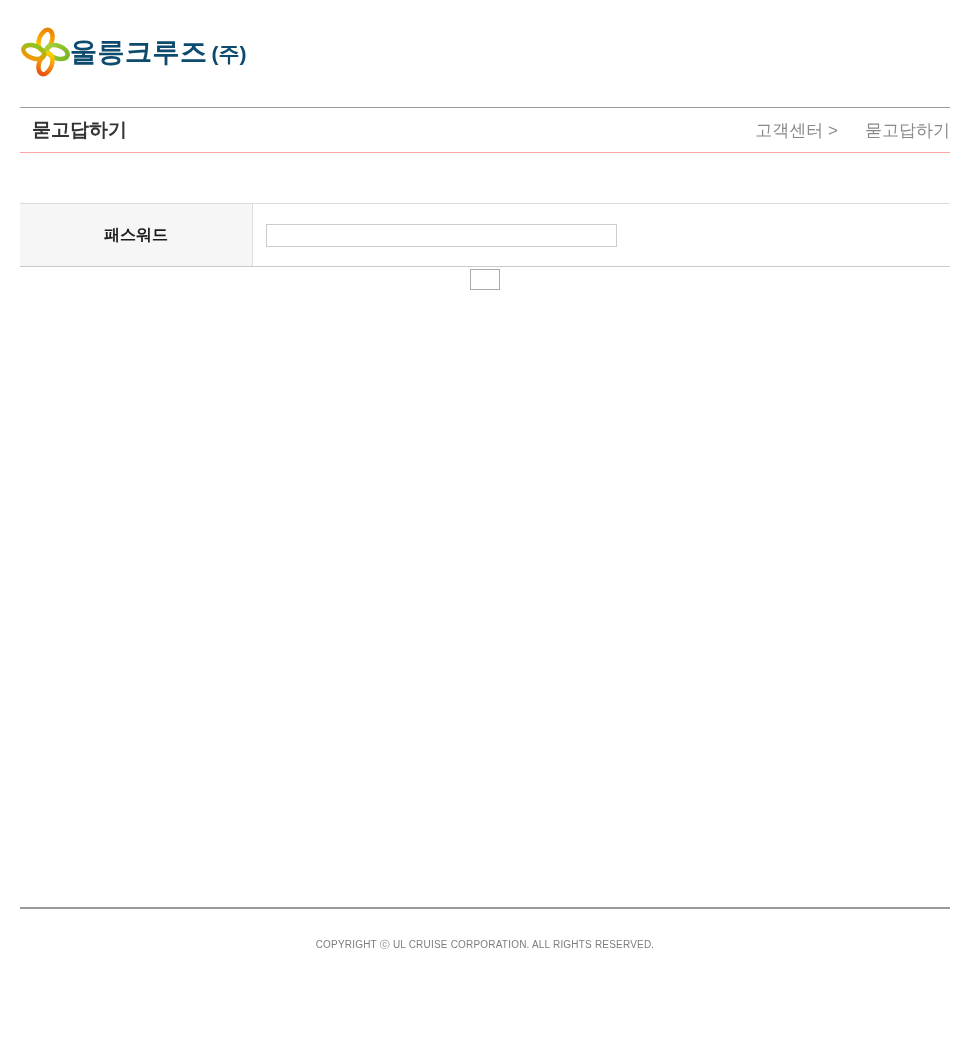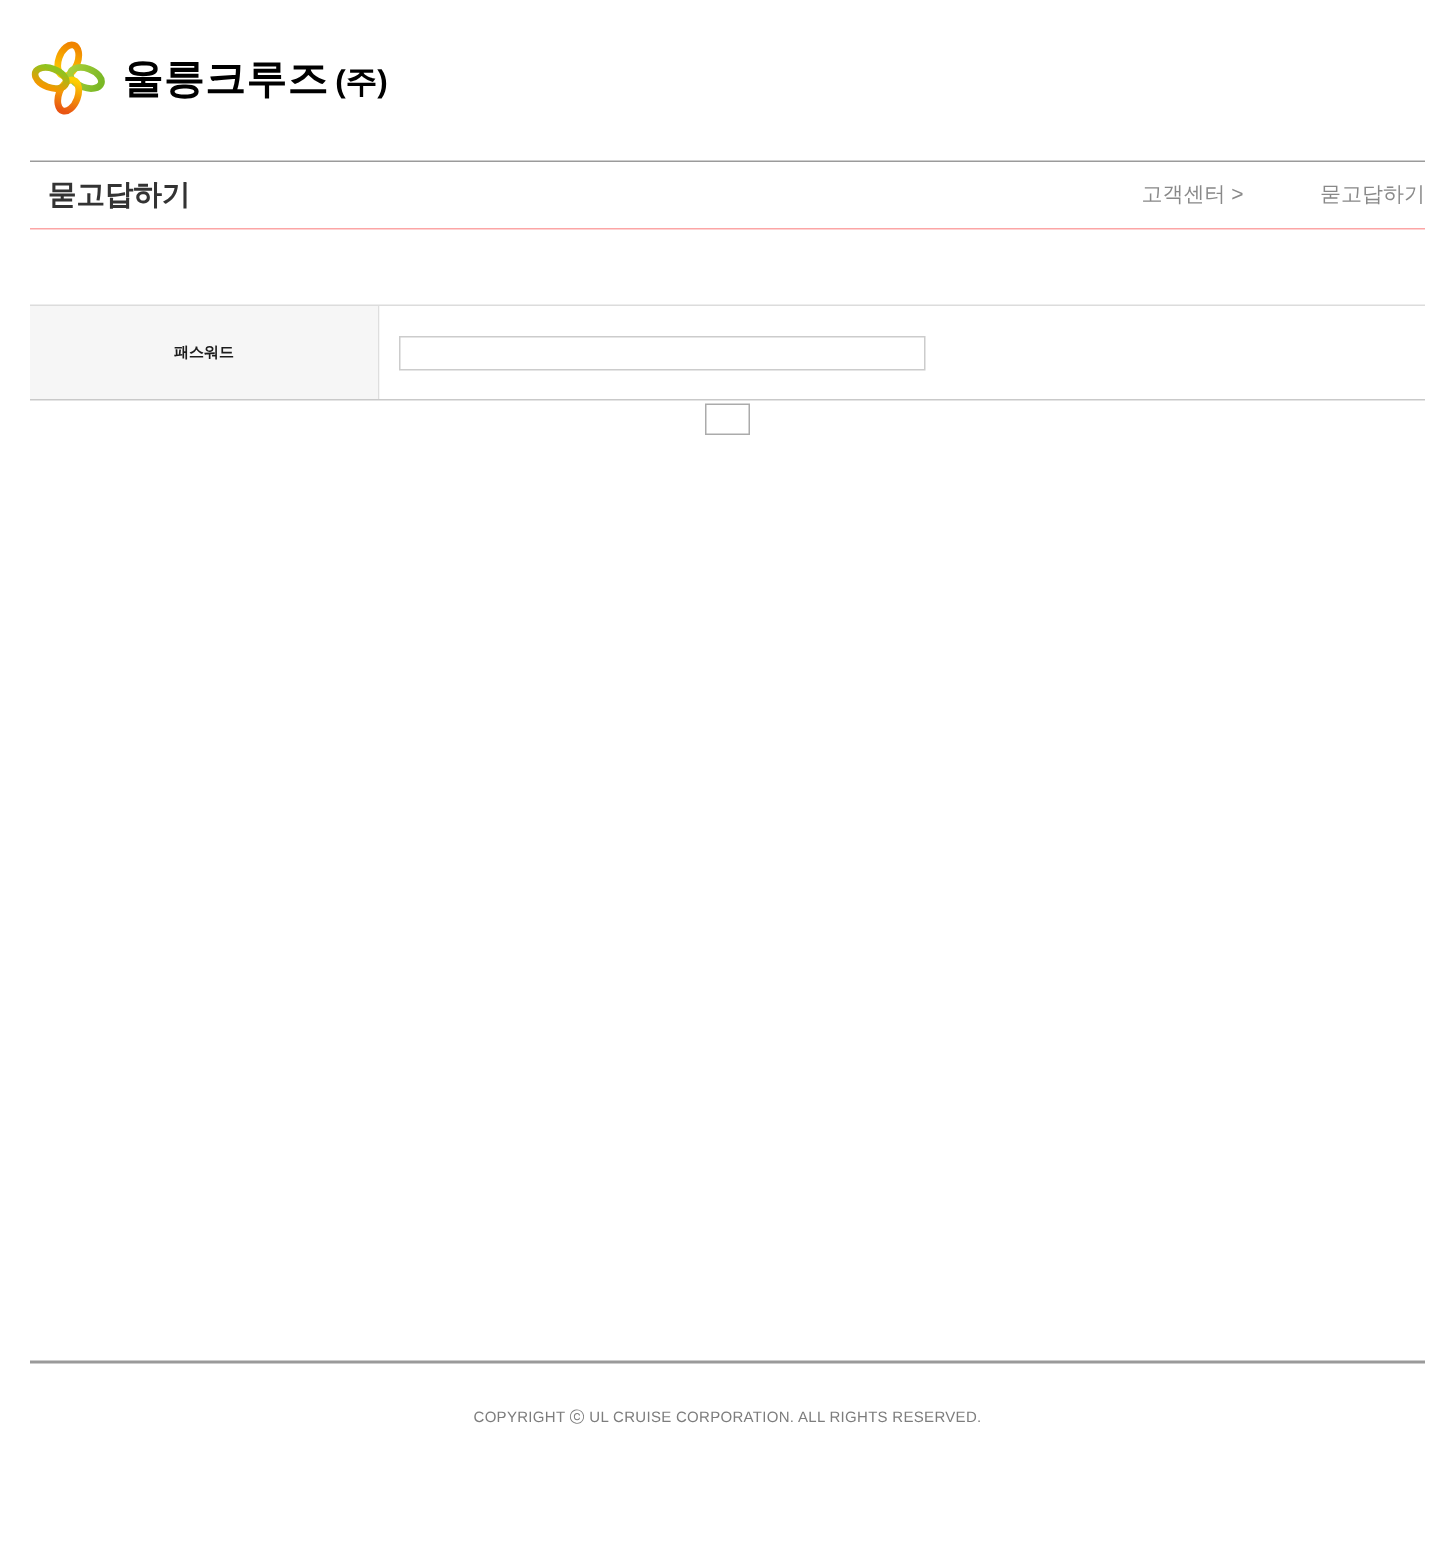--- a/index.html
+++ b/index.html
@@ -11,22 +11,22 @@
     position: relative;
   }
 
   
   .logo {
     position: absolute; top: 27px; left: 21px;
     display: flex; align-items: center;
   }
   .logo-icon { width: 49px; height: 50px; display: block; }
   .logo-text {
-    margin-left: 12px;
-    color: #000000;
+    margin-left: 0;
+    color: #0c4a6e;
     font-weight: bold;
     font-size: 27px;
     letter-spacing: 0.5px;
     white-space: nowrap;
   }
   .logo-suffix {
     font-size: 21px;
     font-weight: 600;
     margin-left: 4px;
     letter-spacing: 0;
@@ -40,43 +40,43 @@
     border-bottom: 1px solid #fca5a5;
     display: flex; align-items: center; justify-content: space-between;
   }
   .page-title {
     font-size: 19px;
     font-weight: 600;
     color: #333333;
     padding-left: 12px;
   }
   .breadcrumb {
-    font-size: 14px;
+    font-size: 17px;
     color: #898989;
-    display: flex; align-items: center; gap: 24px;
+    display: flex; align-items: center;
   }
   .breadcrumb .crumb-parent { cursor: pointer; }
   .breadcrumb .crumb-current { margin-left: 27px; cursor: pointer; }
 
   
   .pw-table {
     position: absolute; top: 203px; left: 20px; width: 930px;
     height: 64px;
     border-top: 1px solid #dcdcdc;
     border-bottom: 1px solid #c9c9c9;
     display: flex;
   }
   .pw-label-cell {
     width: 233px;
     background: #f6f6f6;
     border-right: 1px solid #dedede;
     display: flex; align-items: center; justify-content: center;
   }
   .pw-label {
-    font-size: 10px;
+    font-size: 16px;
     font-weight: bold;
     color: #1c1c1c;
   }
   .pw-input-cell {
     flex: 1;
     display: flex; align-items: center;
     padding-left: 13px;
     background: #ffffff;
   }
   .pw-input {

